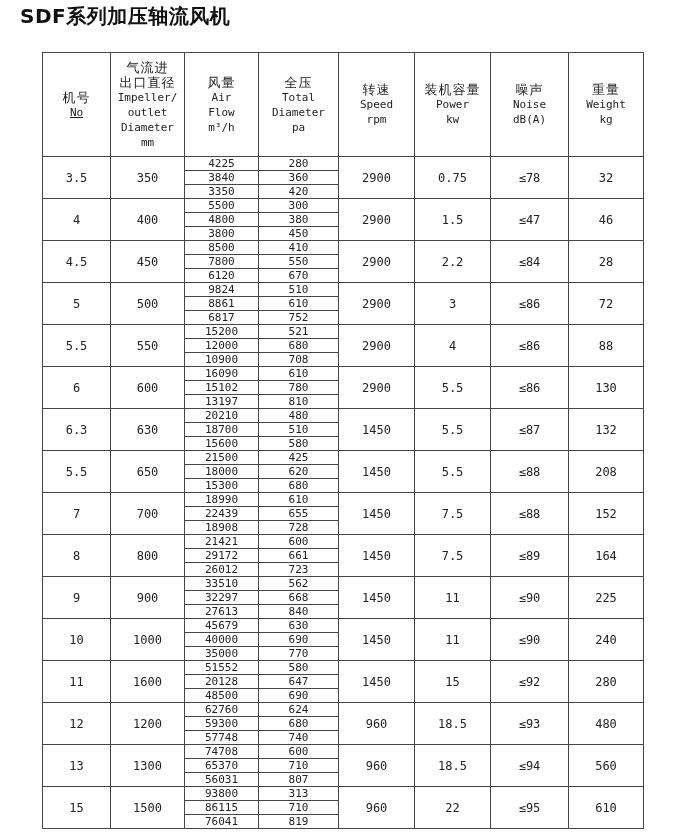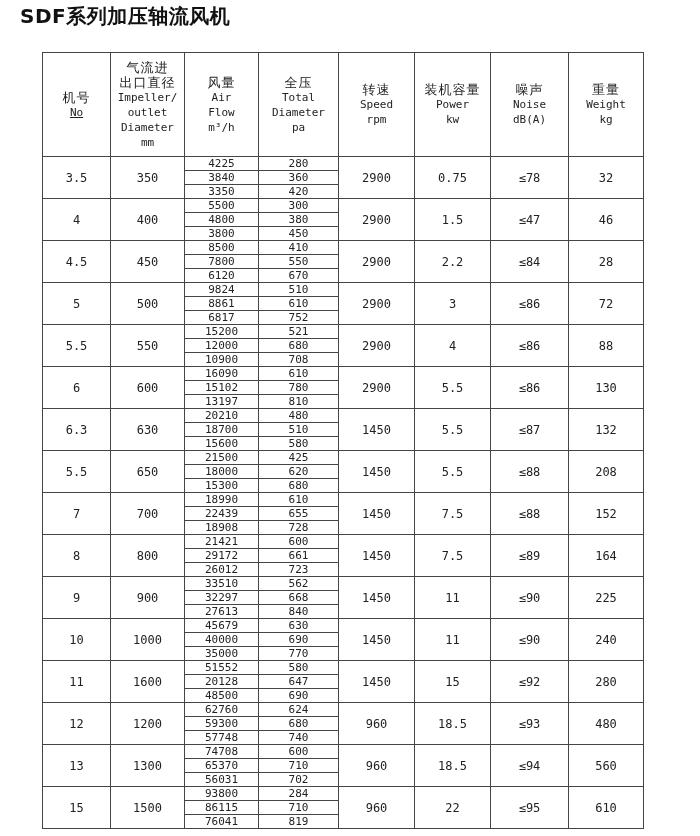--- a/index.html
+++ b/index.html
@@ -381,27 +381,27 @@
         <td class="group" rowspan="3">18.5</td>
         <td class="group" rowspan="3">≤94</td>
         <td class="group" rowspan="3">560</td>
       </tr>
       <tr>
         <td class="sub">65370</td>
         <td class="sub">710</td>
       </tr>
       <tr>
         <td class="sub">56031</td>
-        <td class="sub">702</td>
+        <td class="sub">807</td>
       </tr>
       <tr>
         <td class="group" rowspan="3">15</td>
         <td class="group" rowspan="3">1500</td>
         <td class="sub">93800</td>
-        <td class="sub">284</td>
+        <td class="sub">313</td>
         <td class="group" rowspan="3">960</td>
         <td class="group" rowspan="3">22</td>
         <td class="group" rowspan="3">≤95</td>
         <td class="group" rowspan="3">610</td>
       </tr>
       <tr>
         <td class="sub">86115</td>
         <td class="sub">710</td>
       </tr>
       <tr>

